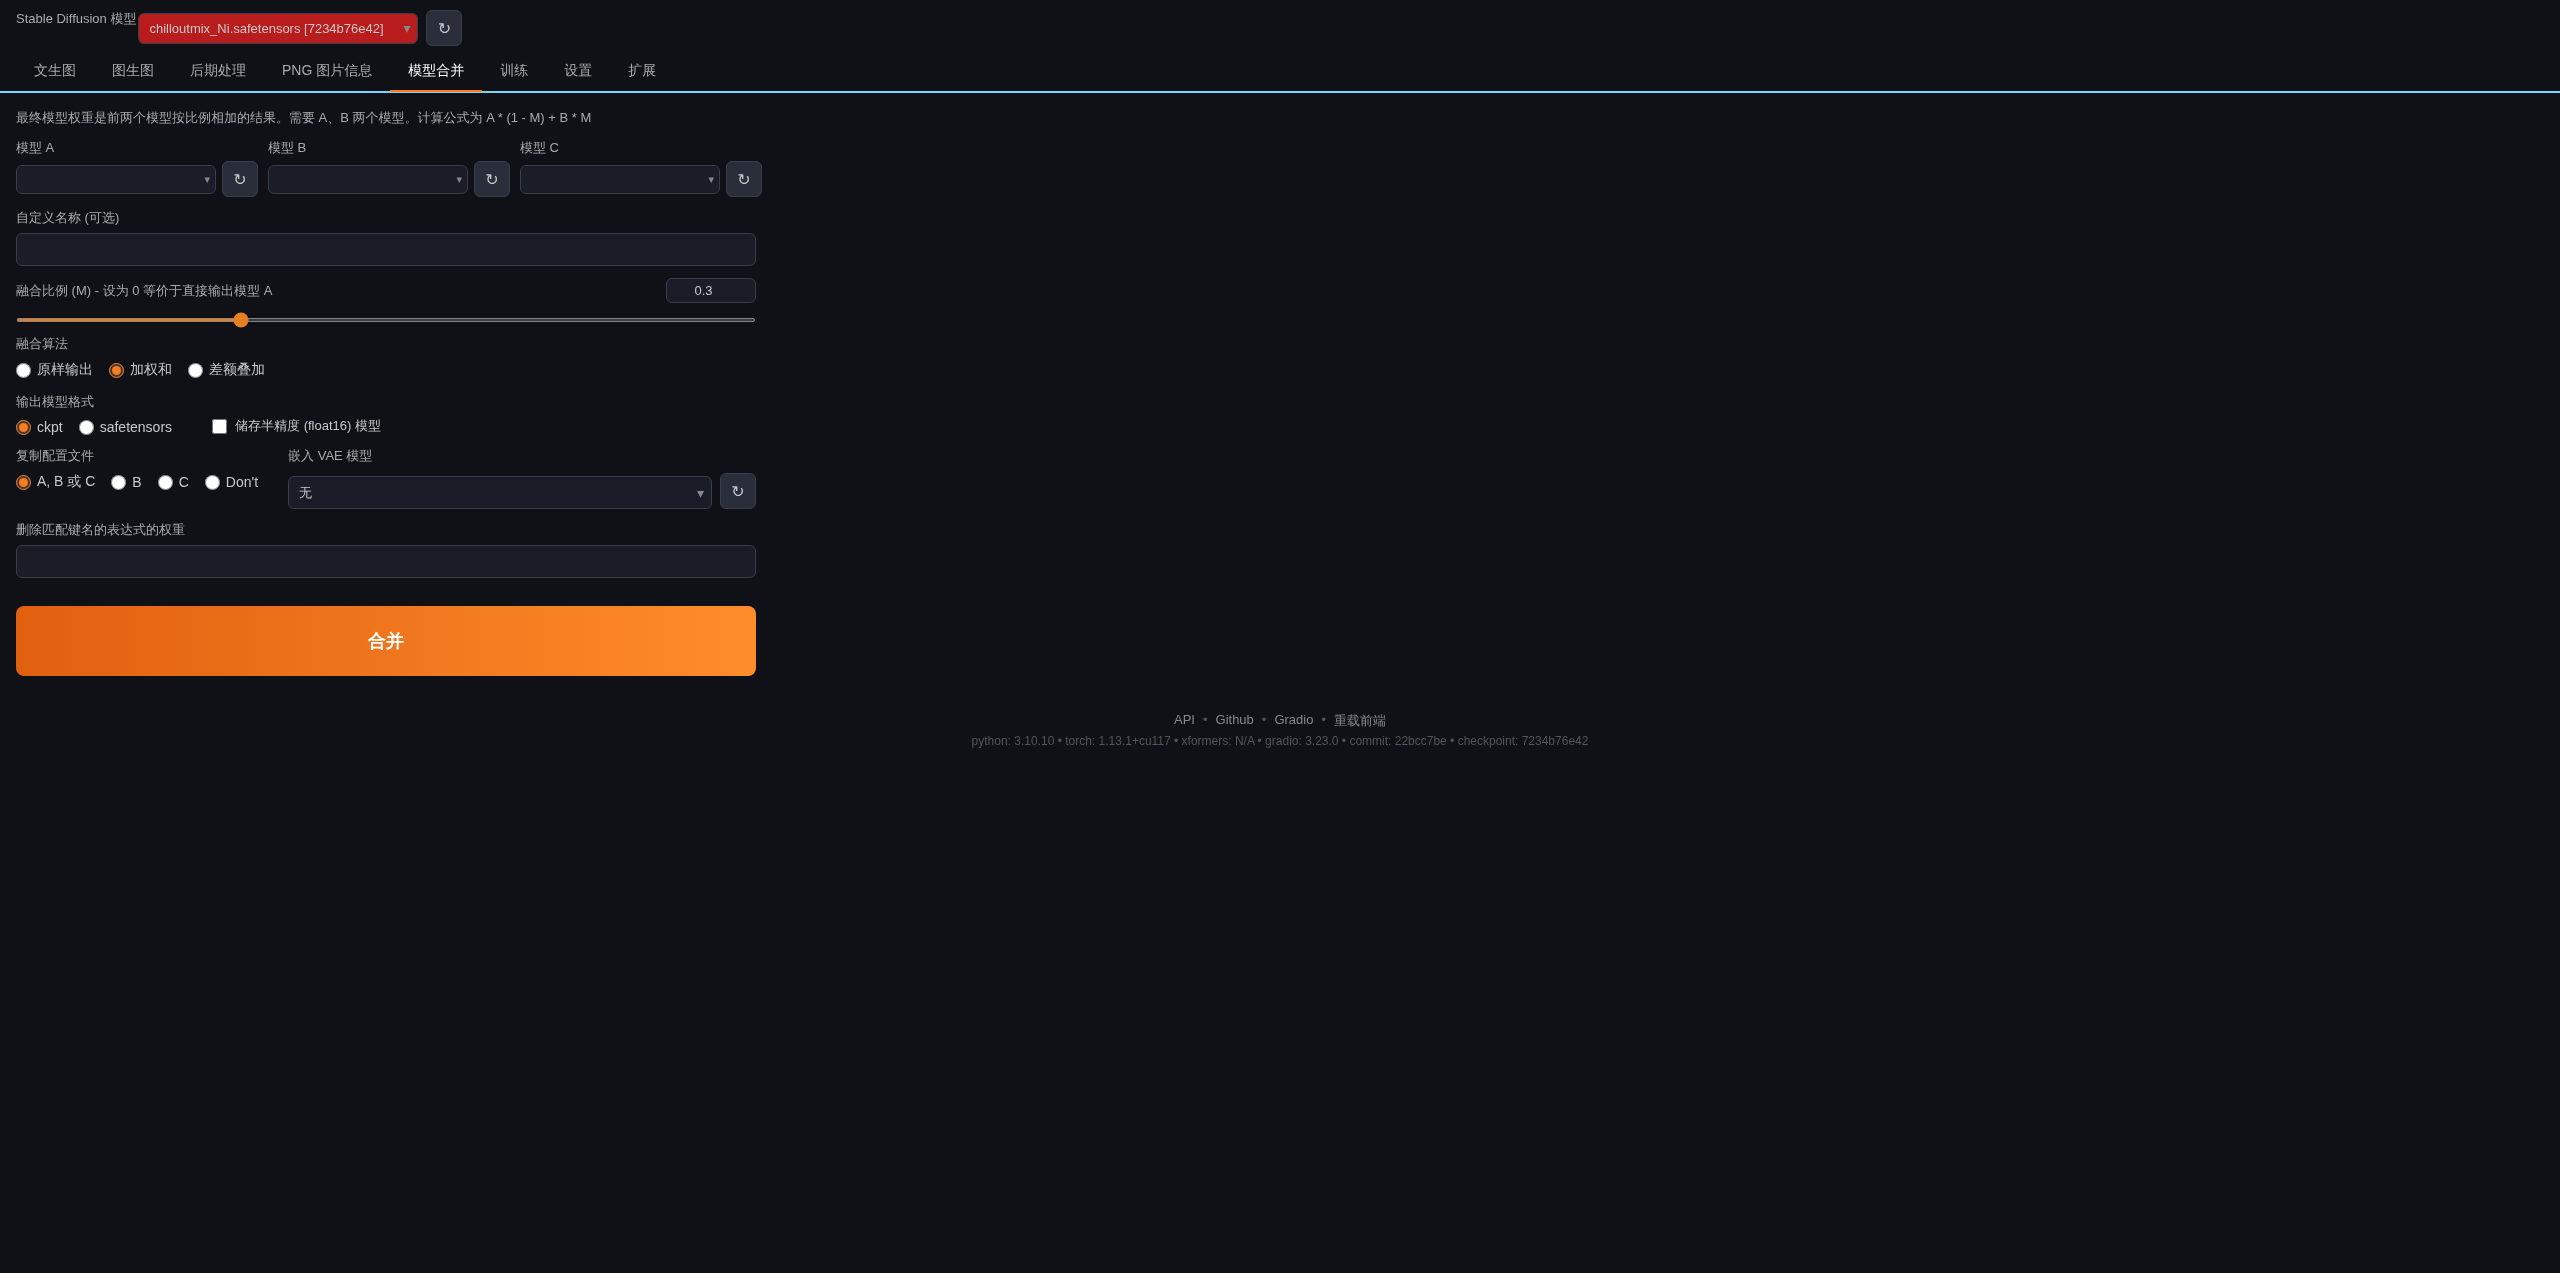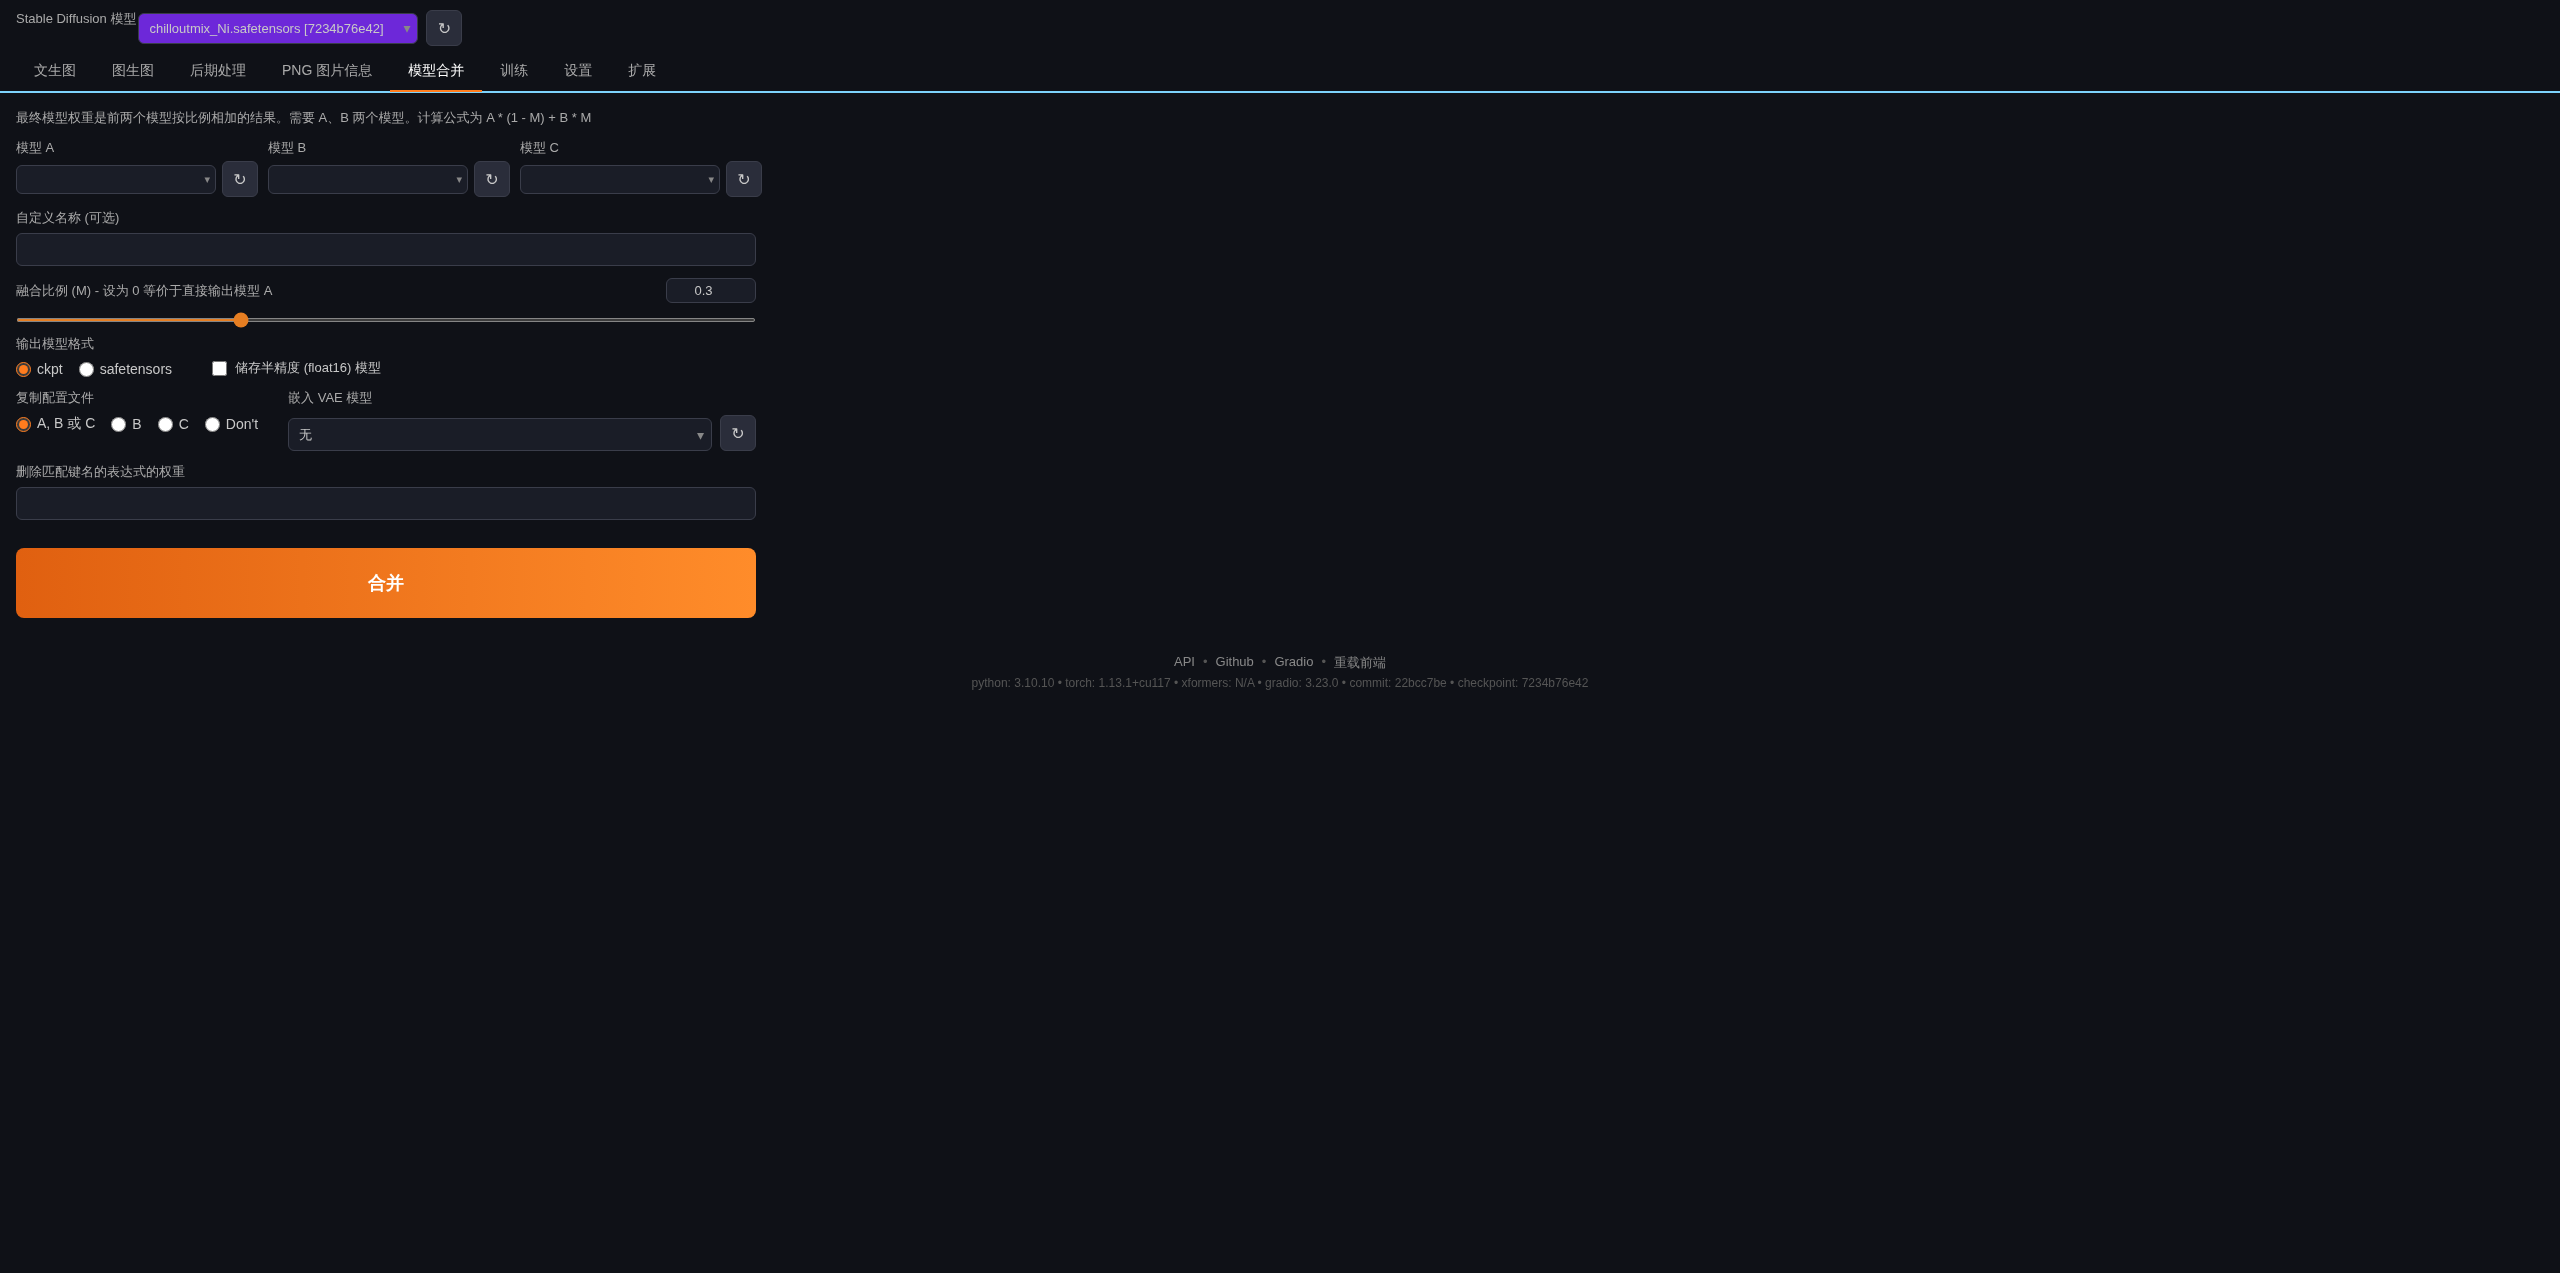--- a/index.html
+++ b/index.html
@@ -20,21 +20,21 @@
       font-size: 13px;
       color: #aaa;
       margin-bottom: 4px;
     }
     .model-select-row {
       display: flex;
       align-items: center;
       gap: 8px;
     }
     select, .select-box {
-      background: #6d28d9;
+      background: #b91c1c;
       border: 1px solid #3a3d4a;
       color: #c8c8c8;
       border-radius: 6px;
       padding: 7px 10px;
       font-size: 13px;
       cursor: pointer;
       appearance: none;
       -webkit-appearance: none;
     }
     .main-model-select {
@@ -363,20 +363,37 @@
       <div style="display:flex; align-items:center; justify-content:space-between; max-width:740px;">
         <span class="field-label" style="margin-bottom:0;">融合比例 (M) - 设为 0 等价于直接输出模型 A</span>
         <input type="number" class="slider-value" value="0.3" min="0" max="1" step="0.01" style="width: 90px;">
       </div>
       <div style="max-width:740px; margin-top:6px; margin-bottom:10px;">
         <input type="range" min="0" max="1" step="0.01" value="0.3" style="width: 100%;">
       </div>
     </div>
 
     
+    <div style="margin-bottom:12px;">
+      <div class="section-label">融合算法</div>
+      <div class="radio-group">
+        <label class="radio-item">
+          <input type="radio" name="algorithm" style="">
+          <span>原样输出</span>
+        </label>
+        <label class="radio-item">
+          <input type="radio" name="algorithm" checked="" style="">
+          <span>加权和</span>
+        </label>
+        <label class="radio-item">
+          <input type="radio" name="algorithm" style="">
+          <span>差额叠加</span>
+        </label>
+      </div>
+    </div>
 
     
     <div style="margin-bottom:12px; display:flex; align-items:center; gap:40px;">
       <div>
         <div class="section-label">输出模型格式</div>
         <div class="radio-group" style="margin-bottom:0;">
           <label class="radio-item">
             <input type="radio" name="output_format" checked="" style="">
             <span>ckpt</span>
           </label>

